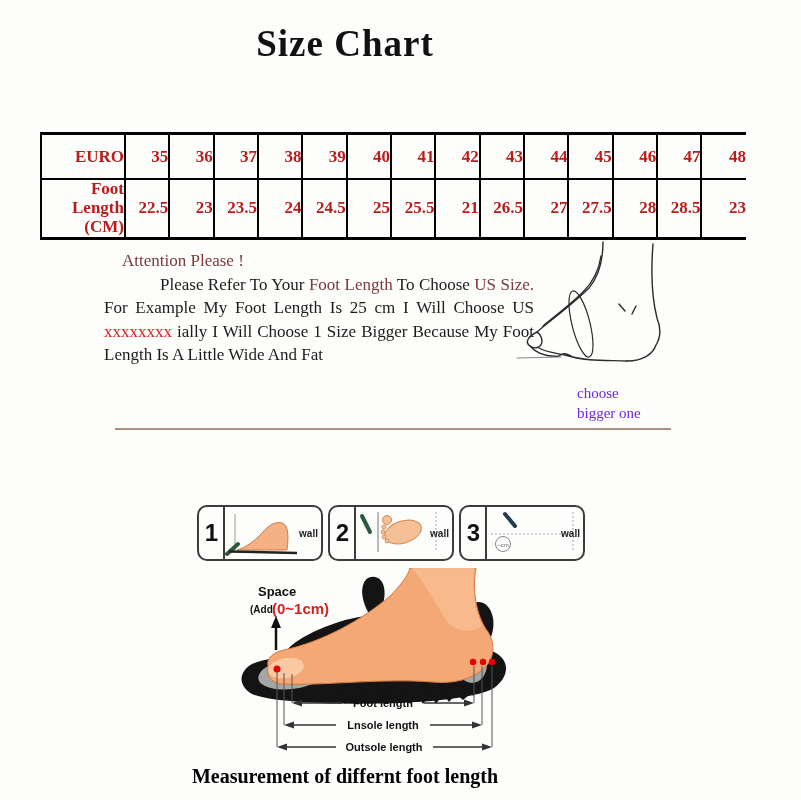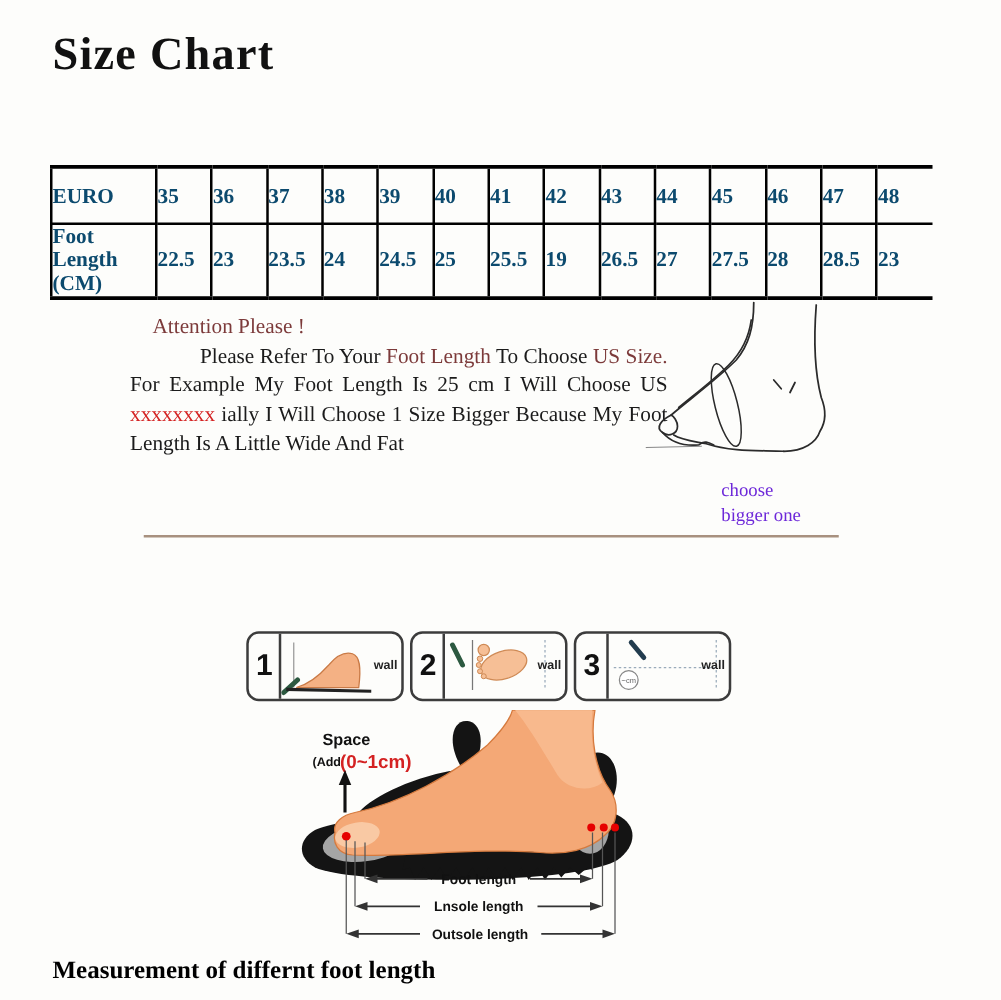--- a/index.html
+++ b/index.html
@@ -1,28 +1,28 @@
 <!DOCTYPE html>
 <html><head>
 <meta charset="utf-8">
 <style>
   html,body{margin:0;padding:0;background:#fff;}
   .canvas{position:relative;width:801px;height:800px;background:#fdfdfb;overflow:hidden;
           font-family:"Liberation Serif","DejaVu Serif",serif;color:#111;}
   .abs{position:absolute;}
-  .center{left:0;width:690px;padding-left:42px;}
+  .center{left:0;width:690px;text-align:center;}
 
   .title{top:22px;font-size:37px;font-weight:bold;letter-spacing:1px;}
   .subtitle{top:84px;font-size:18px;font-weight:bold;}
   .maroon{color:#7c3a3a;}
   .red{color:#d42222;}
 
   
   .size-table{position:absolute;left:40px;top:132px;width:706px;border-collapse:collapse;
-              table-layout:fixed;text-align:left;font-weight:bold;font-size:17px;color:#0c4a6e;}
+              table-layout:fixed;text-align:right;font-weight:bold;font-size:17px;color:#b91c1c;}
   .size-table th,.size-table td{border:2px solid #000;padding:0;}
   .size-table .rowhead{width:82px;}
   .size-table tr>*:last-child{border-right:0;}
   .size-table tr:first-child>*{border-top:3px solid #000;height:43px;}
   .size-table tr:last-child>*{border-bottom:3px solid #000;height:57px;line-height:1.1;margin-top:44px;}
 
   
   .attn-head{left:122px;top:251px;font-size:17px;font-weight:normal;}
   .attn-par{left:104px;top:273px;width:430px;margin:0;font-size:17px;line-height:23.3px;
             text-align:justify;text-indent:56px;color:#1b1b1b;}
@@ -76,21 +76,21 @@
         </tr>
     <tr>
       <th class="rowhead">Foot Length (CM)</th>
     <td>22.5</td>
           <td>23</td>
           <td>23.5</td>
           <td>24</td>
           <td>24.5</td>
           <td>25</td>
           <td>25.5</td>
-          <td>19</td>
+          <td>21</td>
           <td>26.5</td>
           <td>27</td>
           <td>27.5</td>
           <td>28</td>
           <td>28.5</td>
           <td>23</td>
         </tr>
   </tbody>
     </table>
 

